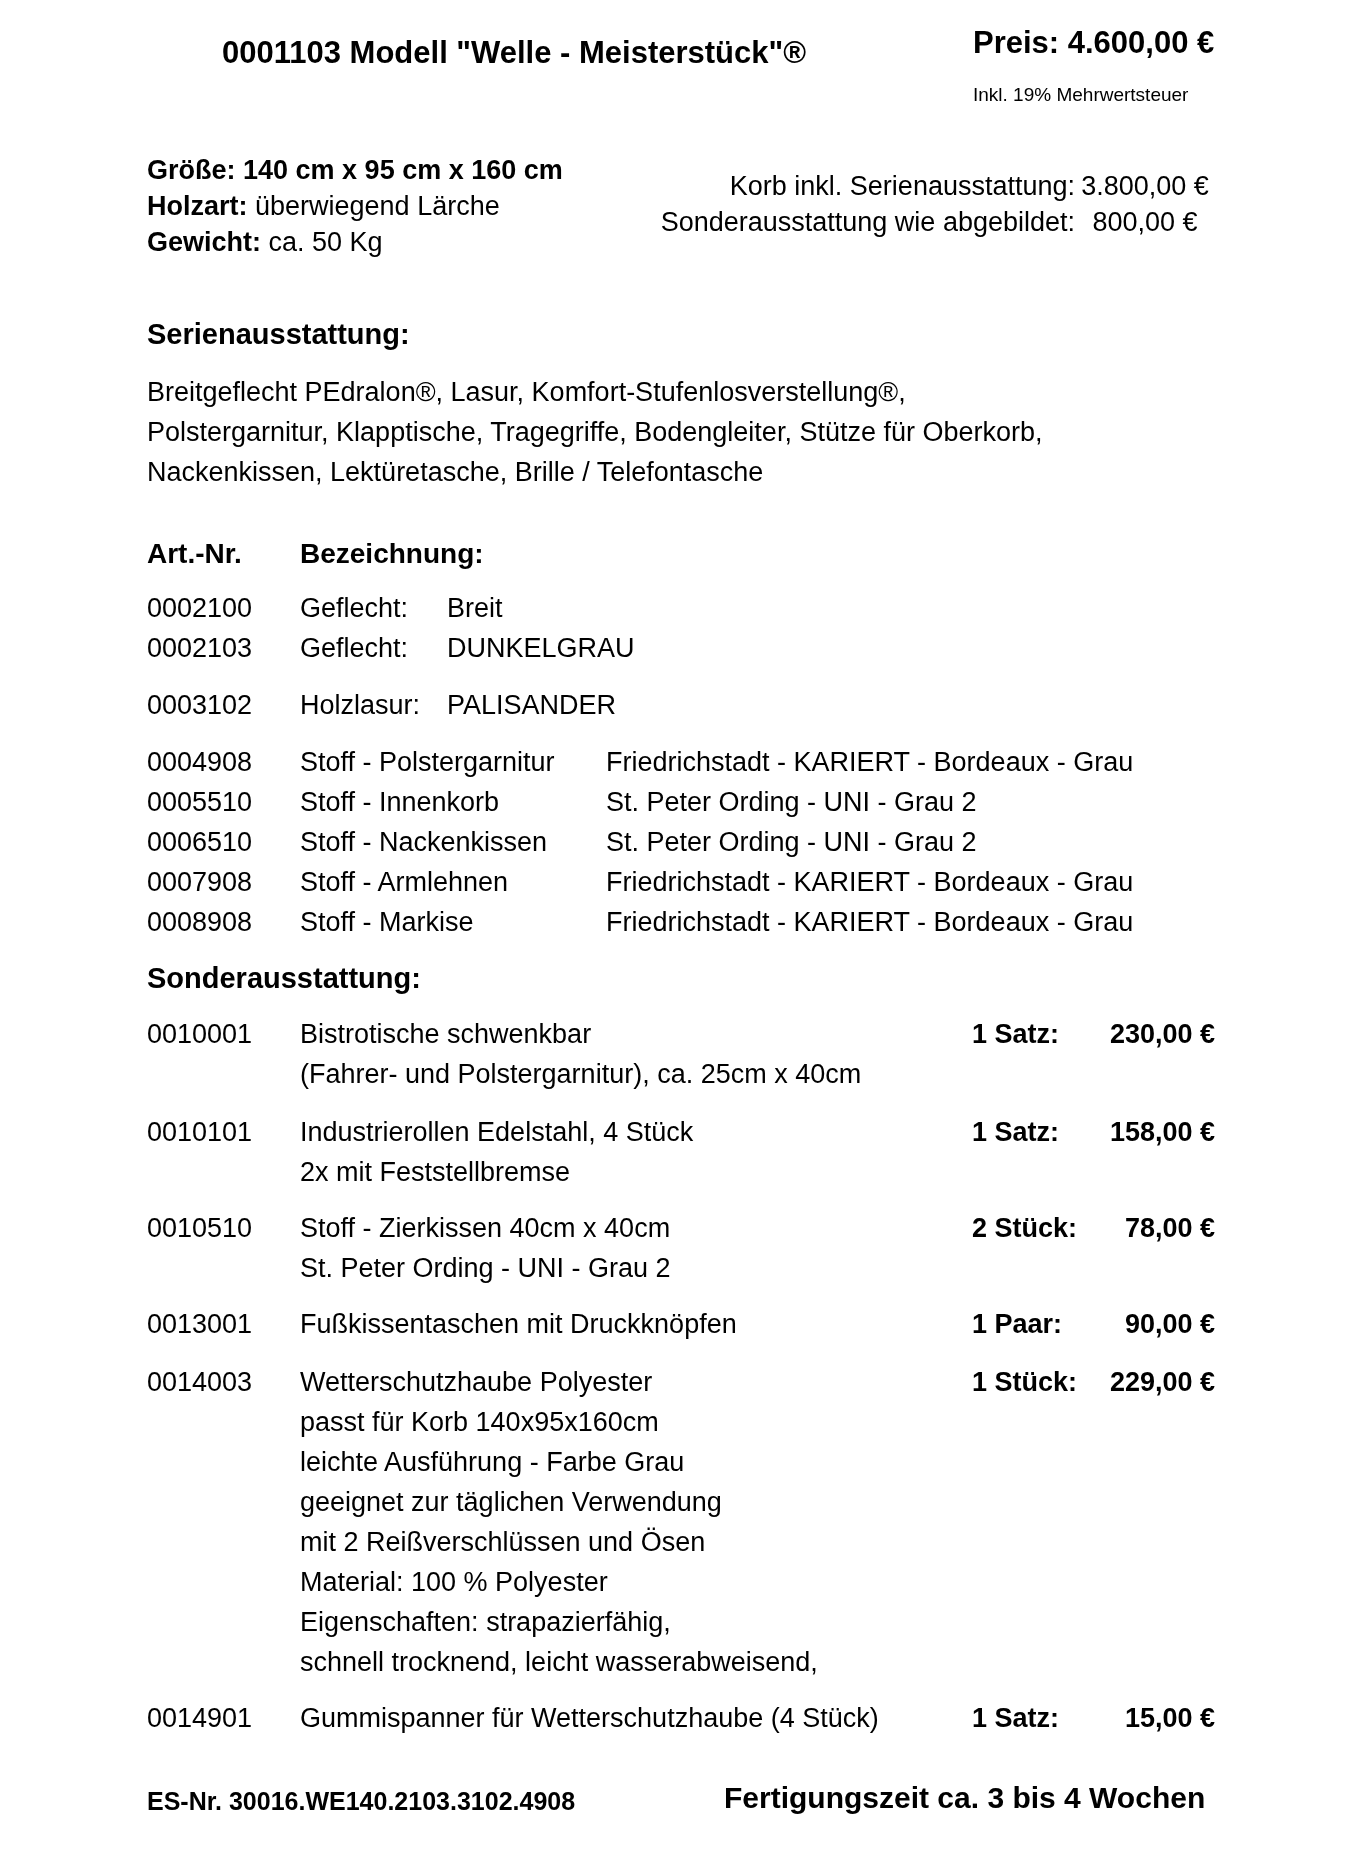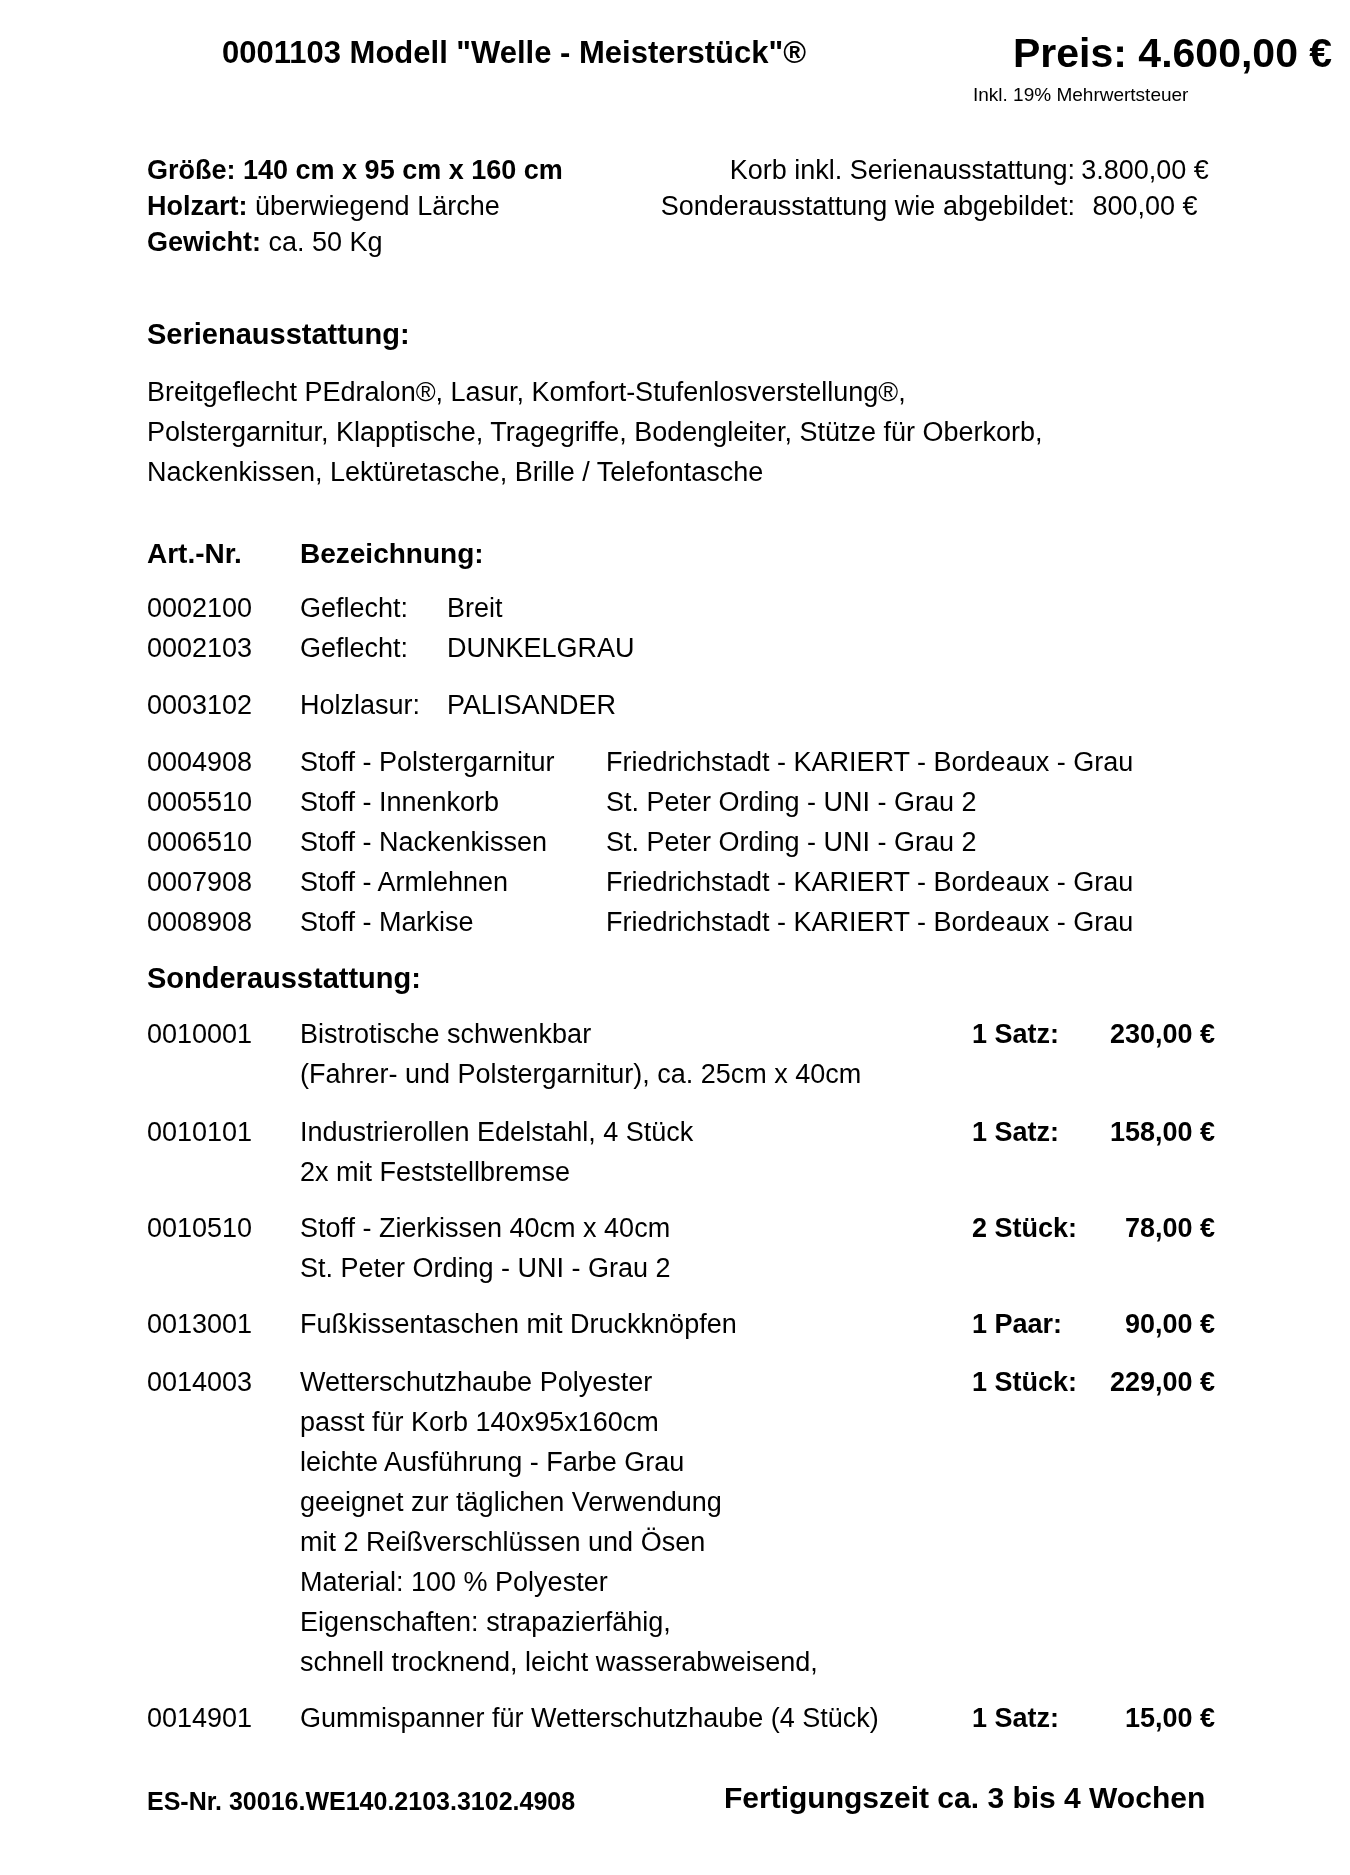--- a/index.html
+++ b/index.html
@@ -6,25 +6,25 @@
   .page{
     position:relative;
     width:1350px;height:1875px;
     background:#ffffff;color:#000000;
     font-family:"Liberation Sans", sans-serif;
     font-size:27px;line-height:40px;
     overflow:hidden;
   }
   .b{font-weight:bold;}
   .title{position:absolute;left:222px;top:34px;font-size:31px;font-weight:bold;line-height:38px;white-space:nowrap;}
-  .price-head{position:absolute;left:973px;top:34px;font-size:41px;font-weight:bold;line-height:38px;white-space:nowrap;margin-left:40px;}
+  .price-head{position:absolute;left:973px;top:24px;font-size:31px;font-weight:bold;line-height:38px;white-space:nowrap;}
   .vat{position:absolute;left:973px;top:84px;font-size:19px;line-height:22px;white-space:nowrap;}
 
   .specs-left{position:absolute;left:147px;top:152px;line-height:36px;white-space:nowrap;}
-  .specs-right{position:absolute;left:560px;top:152px;width:655px;line-height:36px;}
+  .specs-right{position:absolute;left:560px;top:168px;width:655px;line-height:36px;}
   .spec-rrow{display:flex;justify-content:flex-end;white-space:nowrap;}
   .spec-rrow .price{width:140px;text-align:center;font-weight:normal;}
 
   .sec-head{position:absolute;left:147px;font-size:29px;font-weight:bold;line-height:36px;}
   .serien-head{top:316px;}
   .serien-para{position:absolute;left:147px;top:372px;width:1120px;}
 
   .art-header{position:absolute;left:147px;top:534px;width:1068px;display:grid;grid-template-columns:153px 1fr;font-weight:bold;font-size:28px;}
   .art-group{position:absolute;left:147px;width:1068px;}
   .g1{top:588px;}

